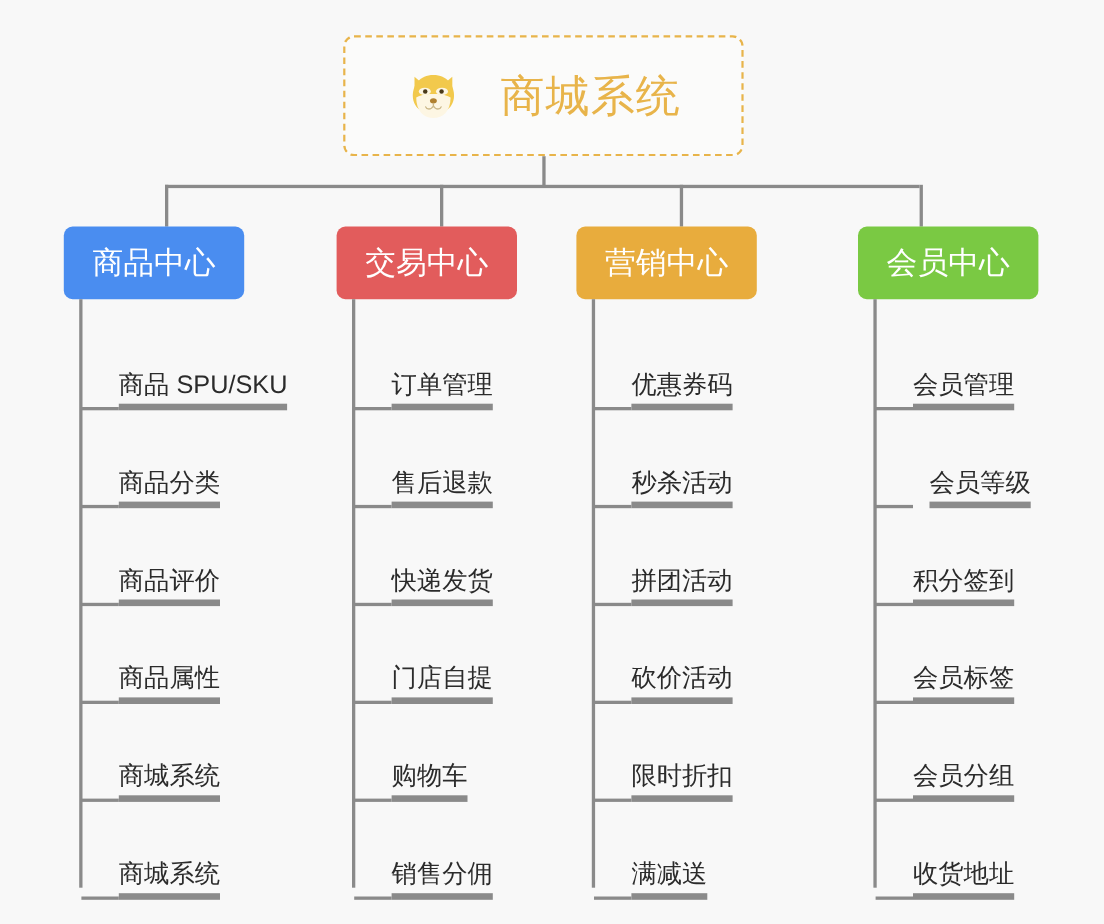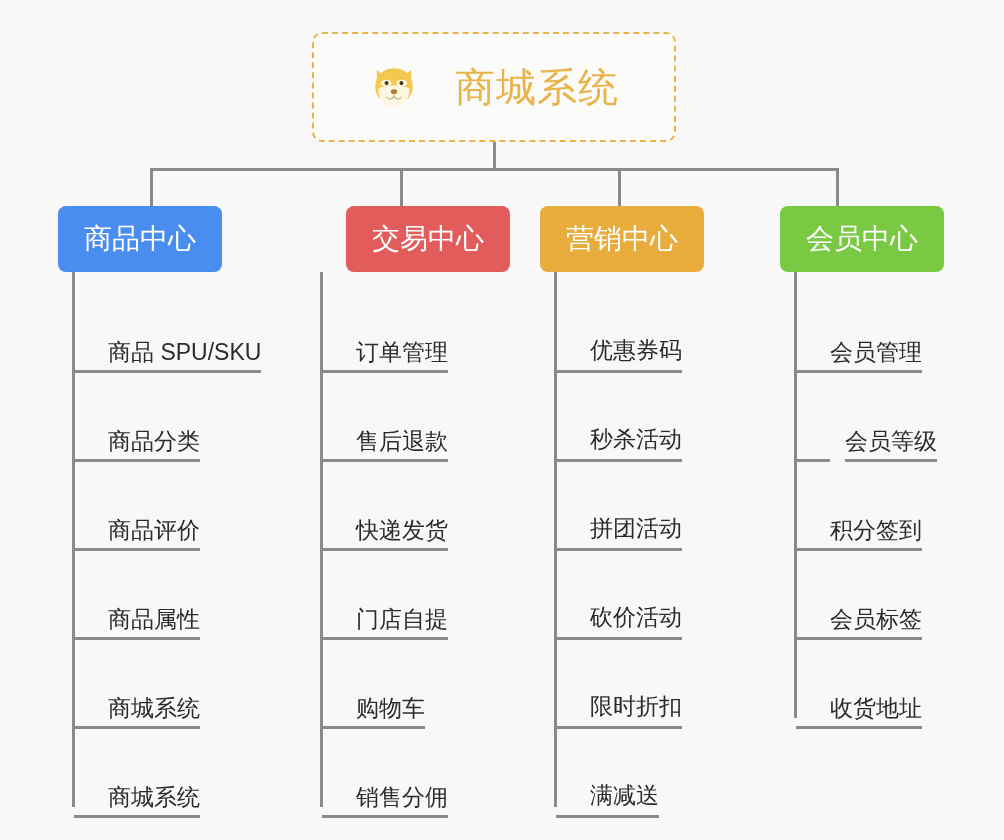--- a/index.html
+++ b/index.html
@@ -79,21 +79,21 @@
   .conn-drop.c3 { left: 618px; }
   .conn-drop.c4 { left: 836px; }
 
   
   .branch {
     position: absolute;
     top: 206px;
   }
   .branch.b1 { left: 58px;  }
   .branch.b2 { left: 306px; }
-  .branch.b3 { left: 540px; font-family: Liberation Mono, monospace; }
+  .branch.b3 { left: 524px; }
   .branch.b4 { left: 780px; }
 
   .branch-head {
     display: inline-flex;
     align-items: center;
     justify-content: center;
     height: 66px;
     padding: 0 26px;
     min-width: 132px;
     border-radius: 8px;
@@ -124,21 +124,21 @@
     box-sizing: border-box;
     display: flex;
     align-items: flex-end;
     padding-left: 34px;
   }
   .child-label {
     font-size: 23px;
     color: #2b2b2b;
     white-space: nowrap;
     padding-bottom: 6px;
-    border-bottom: 3px solid #ec4899;
+    border-bottom: 6px solid #ec4899;
     display: inline-block;
     line-height: 1.05;
   }
   
   .child-underline-extend {
     position: absolute;
     left: 0px;
     bottom: 0px;
     height: 3px;
     background: #8a8a8a;
@@ -208,21 +208,21 @@
         <span class="child-label" style="border-bottom-color: rgb(138, 138, 138);">商城系统</span>
       </div>
       <div class="child">
         <div class="child-underline-extend" style="background: rgb(138, 138, 138);"></div>
         <span class="child-label" style="border-bottom-color: rgb(138, 138, 138);">商城系统</span>
       </div>
     </div>
   </div>
 
   <div class="branch b2">
-    <div class="branch-head" style="background: rgb(226, 92, 92); margin-left: 40px;">
+    <div class="branch-head" style="background: rgb(226, 92, 92);">
       <span>交易中心</span>
     </div>
     <div class="children">
       <div class="spine" style="background: rgb(138, 138, 138);"></div>
       <div class="child">
         <div class="child-underline-extend" style="background: rgb(138, 138, 138);"></div>
         <span class="child-label" style="border-bottom-color: rgb(138, 138, 138);">订单管理</span>
       </div>
       <div class="child">
         <div class="child-underline-extend" style="background: rgb(138, 138, 138);"></div>
@@ -297,18 +297,22 @@
       <div class="child">
         <div class="child-underline-extend" style="background: rgb(138, 138, 138);"></div>
         <span class="child-label" style="border-bottom-color: rgb(138, 138, 138);">积分签到</span>
       </div>
       <div class="child">
         <div class="child-underline-extend" style="background: rgb(138, 138, 138);"></div>
         <span class="child-label" style="border-bottom-color: rgb(138, 138, 138);">会员标签</span>
       </div>
       <div class="child">
         <div class="child-underline-extend" style="background: rgb(138, 138, 138);"></div>
+        <span class="child-label" style="border-bottom-color: rgb(138, 138, 138);">会员分组</span>
+      </div>
+      <div class="child">
+        <div class="child-underline-extend" style="background: rgb(138, 138, 138);"></div>
         <span class="child-label" style="border-bottom-color: rgb(138, 138, 138);">收货地址</span>
       </div>
     </div>
   </div>
 
 </div>
 
 </body></html>

